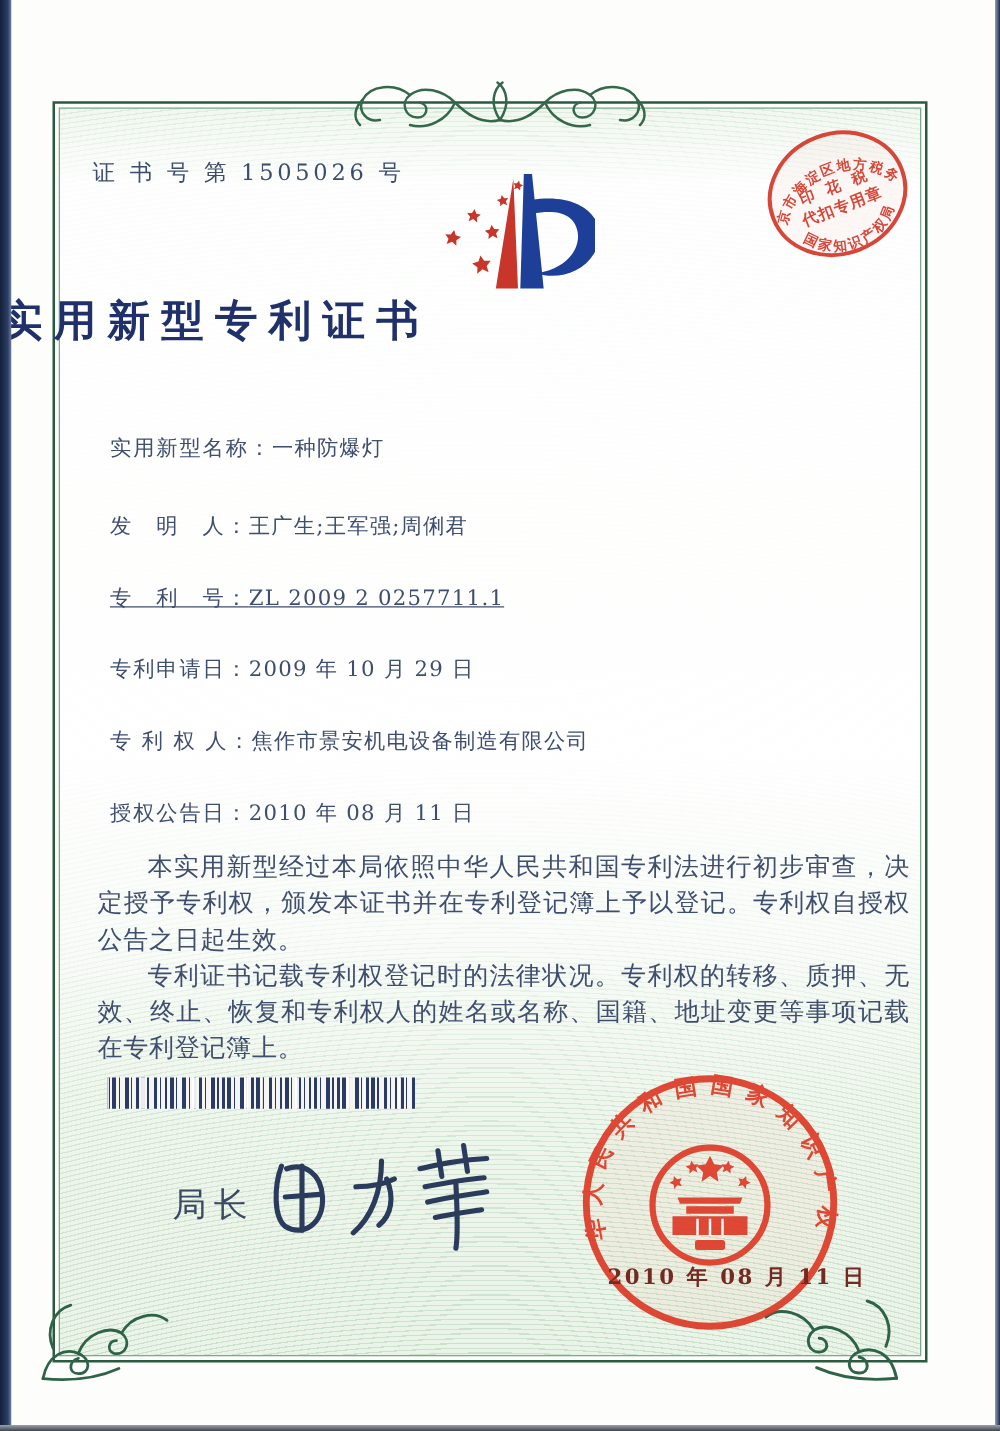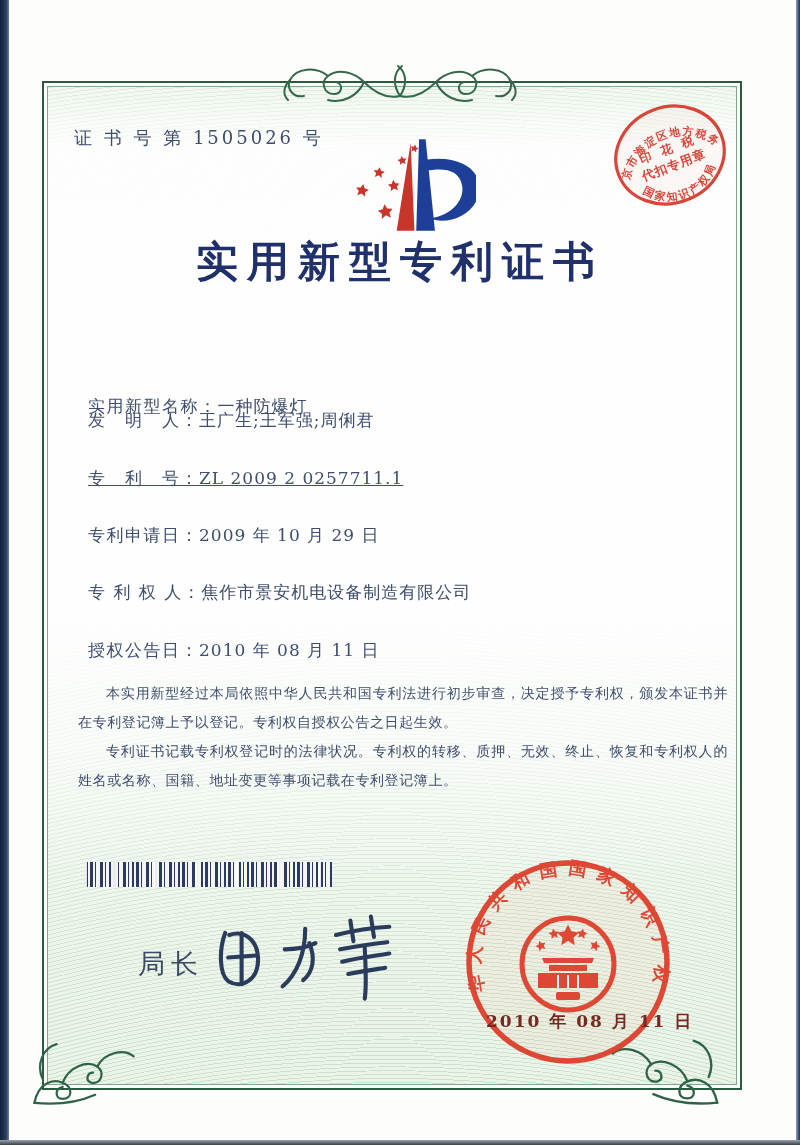--- a/index.html
+++ b/index.html
@@ -42,32 +42,32 @@
   .content{position:absolute;left:0;top:0;width:800px;height:1145px;z-index:3;
     color:#414e6e;}
 
   .cert-no{position:absolute;left:74px;top:126px;font-size:18px;letter-spacing:3px;color:#3e4c6c;}
 
   .logo{position:absolute;left:336px;top:133px;width:140px;height:104px;}
 
   .tax-stamp{position:absolute;left:601px;top:92px;width:138px;height:126px;
     transform:rotate(-21deg);opacity:0.92;}
 
-  .doc-title{position:absolute;left:0;top:234px;width:800px;text-align:center;
-    font-size:42px;font-weight:700;color:#20306b;letter-spacing:9px;}
+  .doc-title{position:absolute;left:0;top:234px;width:800px;
+    font-size:34px;font-weight:700;color:#20306b;letter-spacing:9px;}
 
   .fields{position:absolute;left:88px;top:0;width:660px;}
   .field-row{position:absolute;left:0;font-size:17px;color:#3f4d6e;white-space:nowrap;}
   .field-row .lbl{letter-spacing:1.5px;}
   .field-row .val{letter-spacing:1px;}
-  .fr-0{top:347px;margin-top:48px;} .fr-1{top:409px;} .fr-2{top:467px;text-decoration:underline;}
+  .fr-0{top:347px;} .fr-1{top:409px;} .fr-2{top:467px;text-decoration:underline;}
   .fr-3{top:524px;} .fr-4{top:581px;} .fr-5{top:639px;}
 
   .body-text{position:absolute;left:78px;top:679px;width:650px;}
-  .body-text p{margin:0;font-size:14px;line-height:29px;letter-spacing:0.6px;
+  .body-text p{margin:0;font-size:20px;line-height:29px;letter-spacing:0.6px;
     text-align:justify;text-indent:2em;color:#404e6e;}
 
   .barcode{position:absolute;left:86px;top:862px;width:246px;height:25px;
     background:
       repeating-linear-gradient(90deg,
         rgba(255,255,255,0.85) 0 1px, transparent 1px 27px,
         rgba(255,255,255,0.9) 27px 30px, transparent 30px 41px),
       repeating-linear-gradient(90deg,
         #2c3a66 0 2px, #f5f5f2 2px 4px,
         #2c3a66 4px 7px, #f5f5f2 7px 9px,

